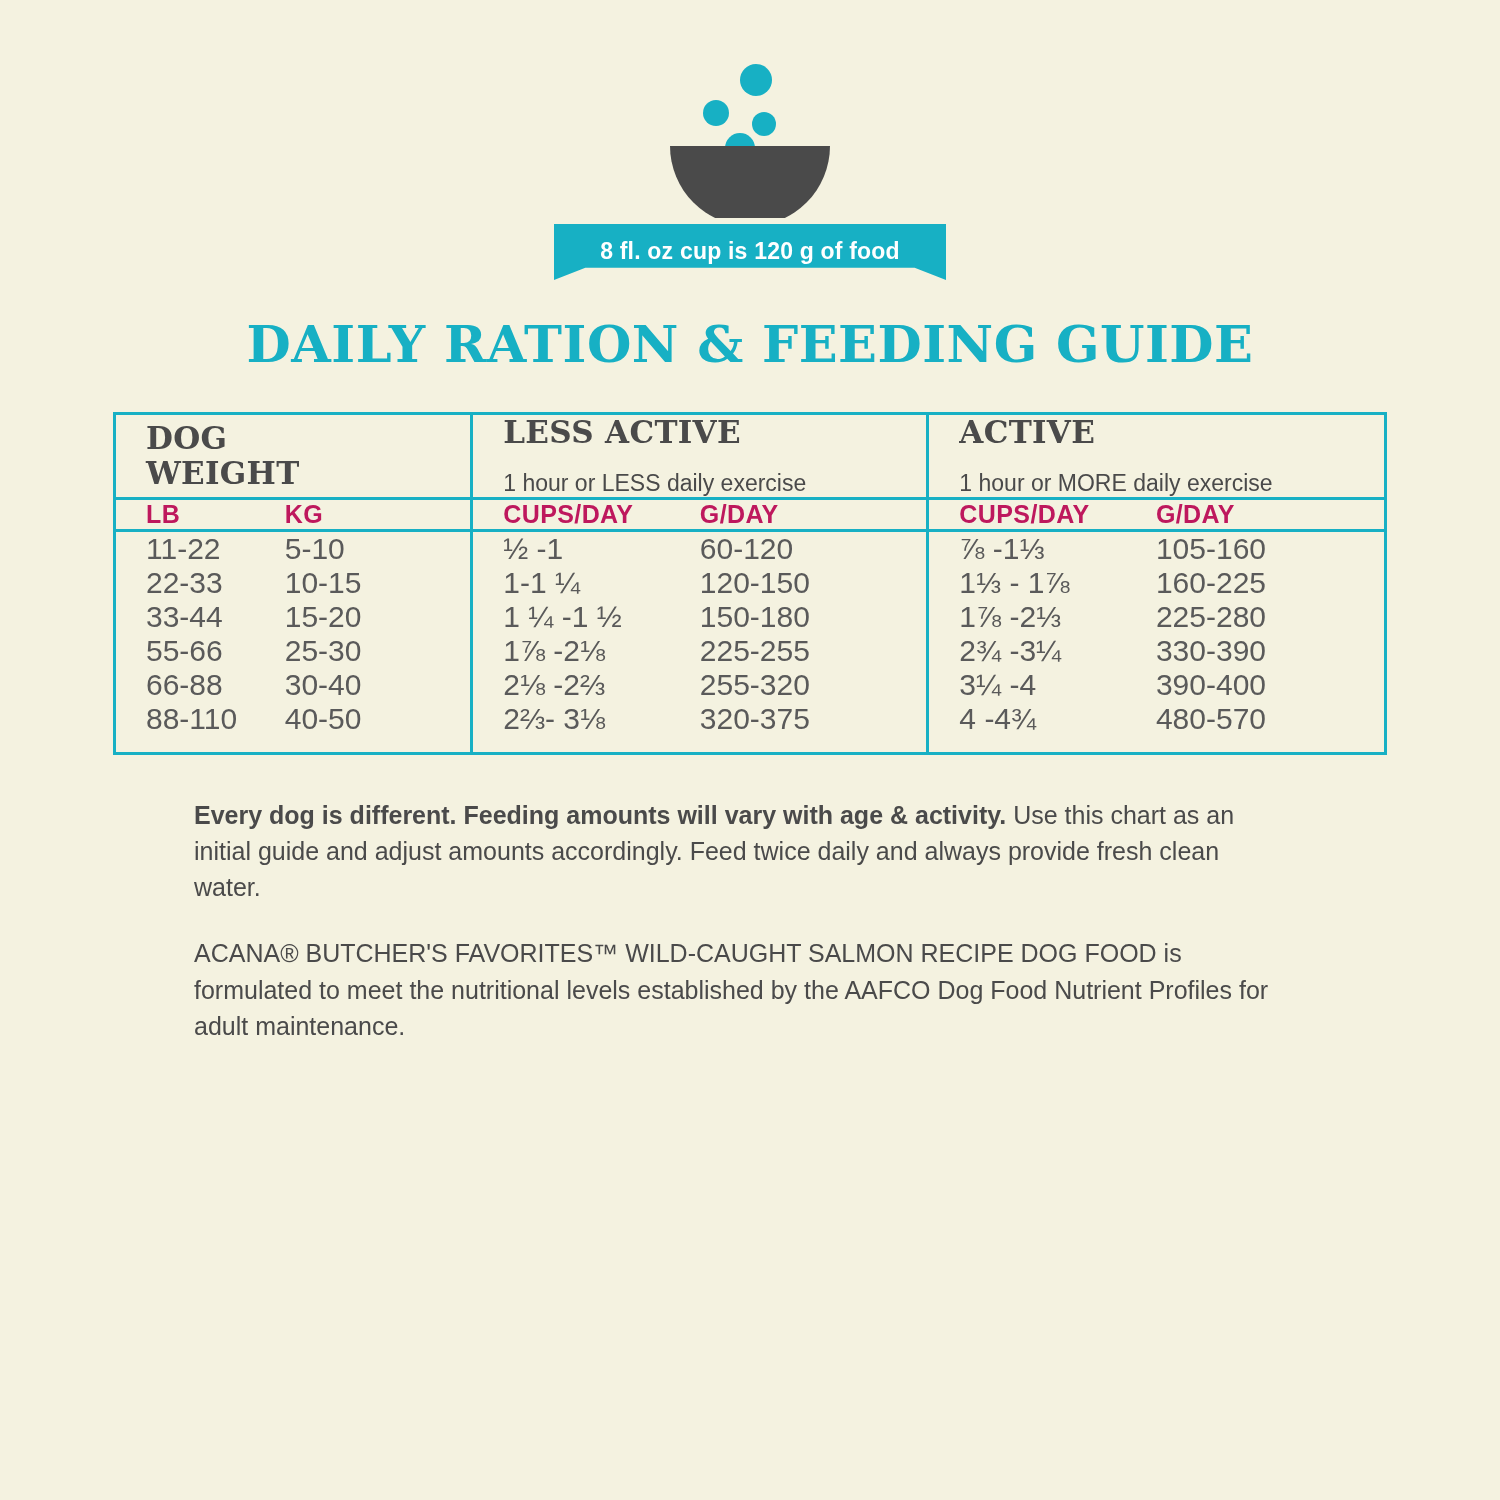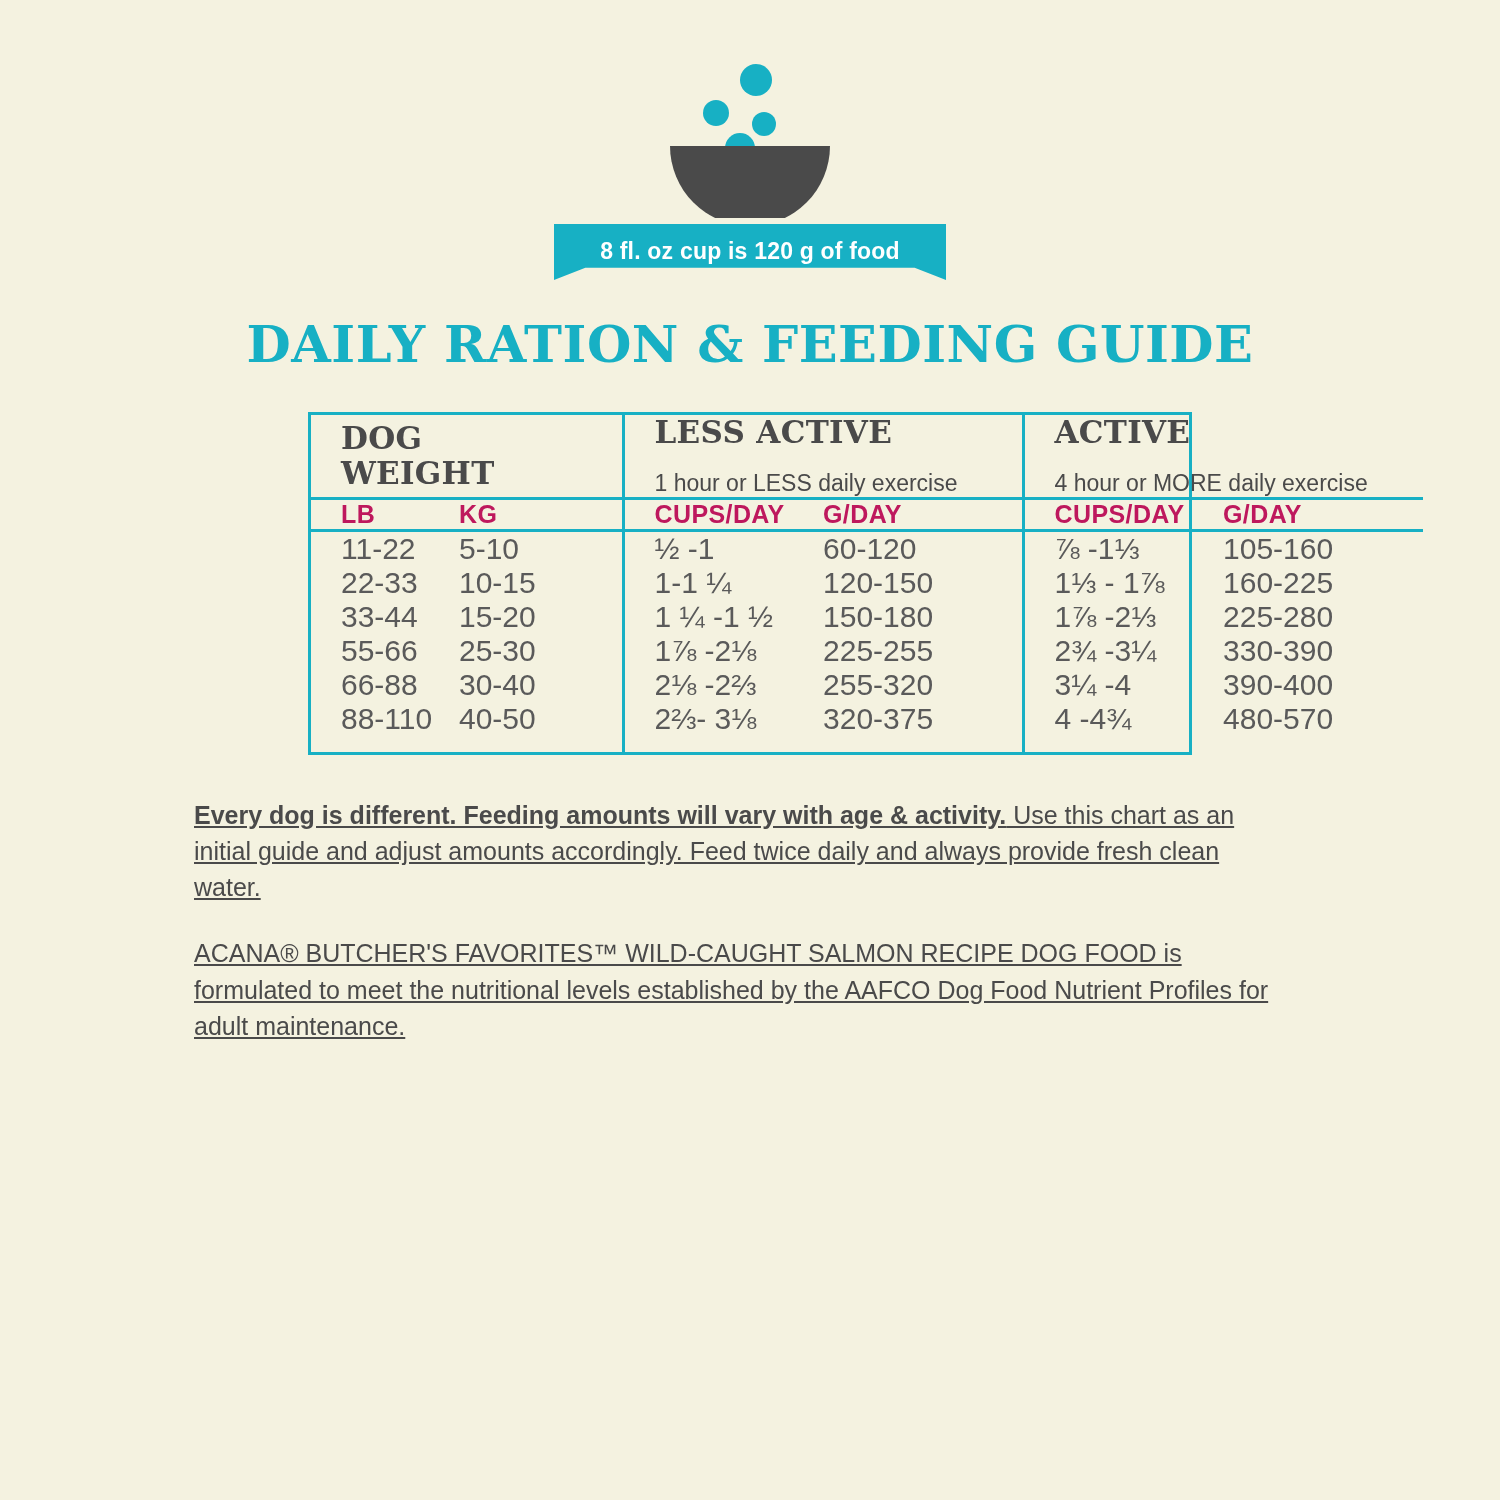--- a/index.html
+++ b/index.html
@@ -59,21 +59,21 @@
     color: #17b0c4;
     font-family: "DejaVu Serif", serif;
     font-weight: bold;
     font-size: 51px;
     letter-spacing: 0.5px;
   }
 
   
   .table-wrap {
     margin: 38px auto 0 auto;
-    width: 884px;
+    width: 1274px;
     border: 3px solid #17b0c4;
     box-sizing: border-box;
   }
   table.guide {
     width: 100%;
     border-collapse: collapse;
     table-layout: fixed;
   }
   table.guide td, table.guide th {
     text-align: left;
@@ -119,21 +119,21 @@
   .data-row:last-of-type td { padding-bottom: 16px; }
 
   
   .notes {
     width: 1112px;
     margin: 42px auto 0 auto;
     font-size: 25px;
     line-height: 1.45;
     color: #4a4a4a;
   }
-  .notes p { margin: 0 16px 30px 0; text-decoration: underline; }
+  .notes p { margin: 0 16px 30px 0; }
   .notes b { font-weight: bold; }
 </style>
 </head>
 <body>
 
 <div class="page">
 
   <div class="bowl-wrap">
     <svg class="bowl-svg" width="220" height="160" viewBox="0 0 220 160">
       <circle cx="116" cy="22" r="16" fill="#17b0c4"></circle>
@@ -165,21 +165,21 @@
           <td colspan="2" class="pad-l">
             <div class="grp-title">DOG</div>
             <div class="grp-title">WEIGHT</div>
           </td>
           <td colspan="2" class="vsep pad-l">
             <div class="grp-title">LESS ACTIVE</div>
             <div class="grp-sub">1 hour or LESS daily exercise</div>
           </td>
           <td colspan="2" class="vsep pad-l">
             <div class="grp-title">ACTIVE</div>
-            <div class="grp-sub">4 hour or MORE daily exercise</div>
+            <div class="grp-sub">1 hour or MORE daily exercise</div>
           </td>
         </tr>
 
         <tr class="sub-head">
           <td class="pad-l">LB</td>
           <td>KG</td>
           <td class="vsep pad-l">CUPS/DAY</td>
           <td>G/DAY</td>
           <td class="vsep pad-l">CUPS/DAY</td>
           <td>G/DAY</td>

